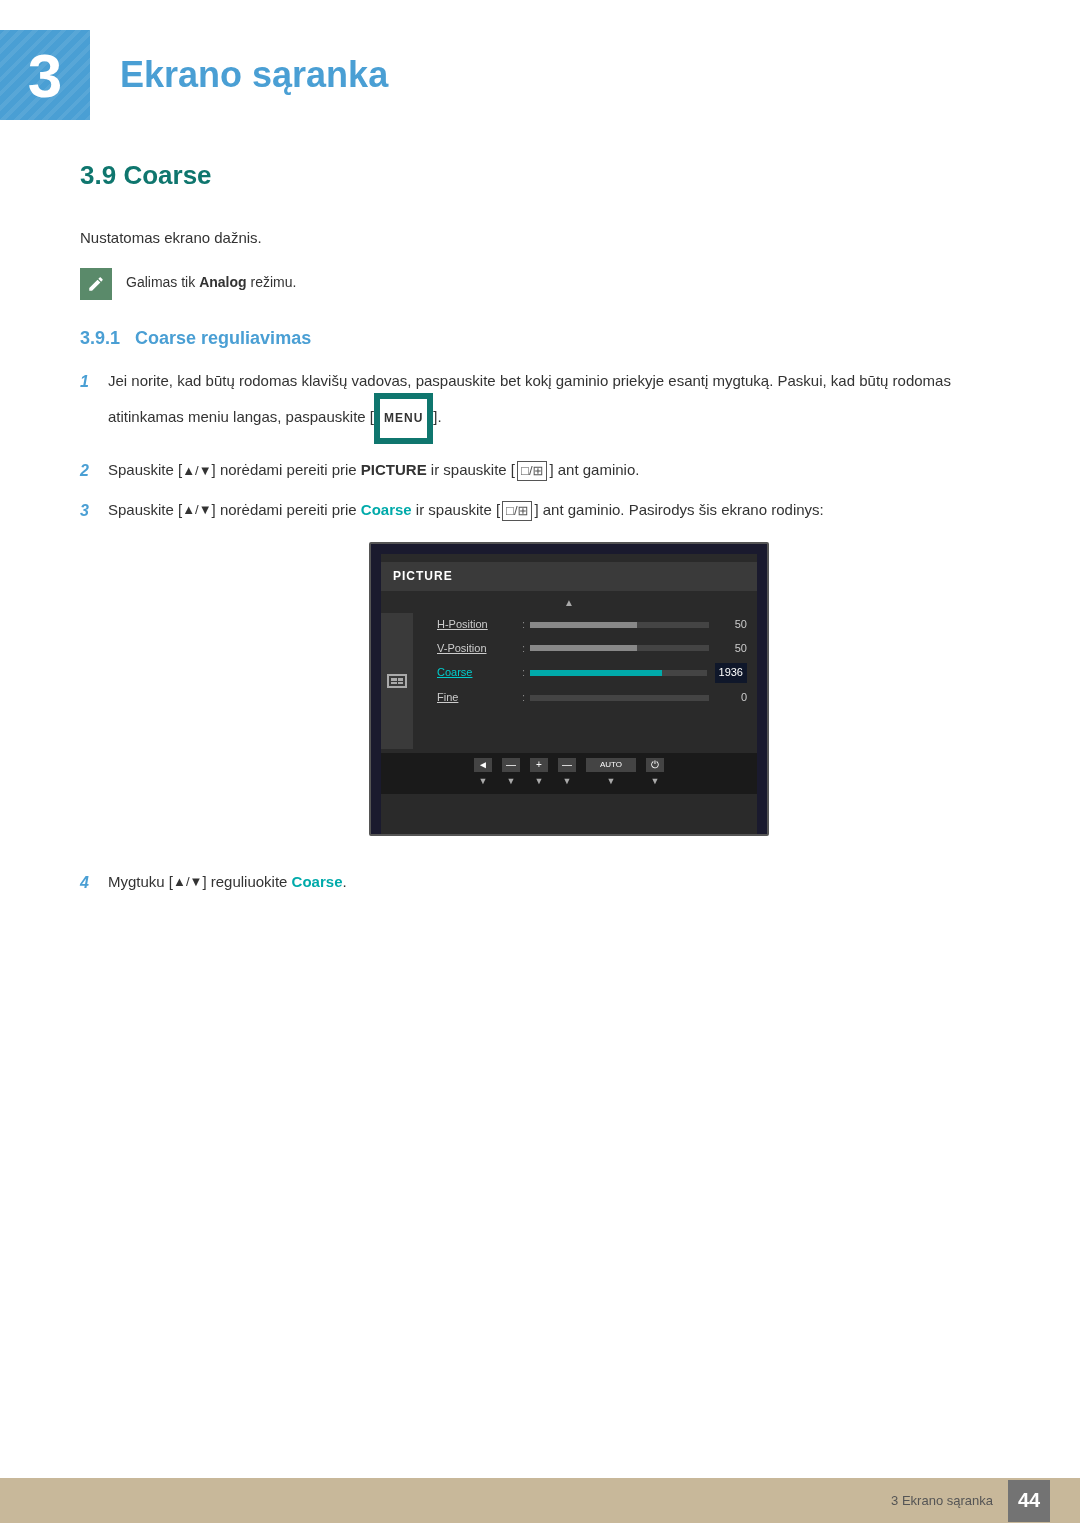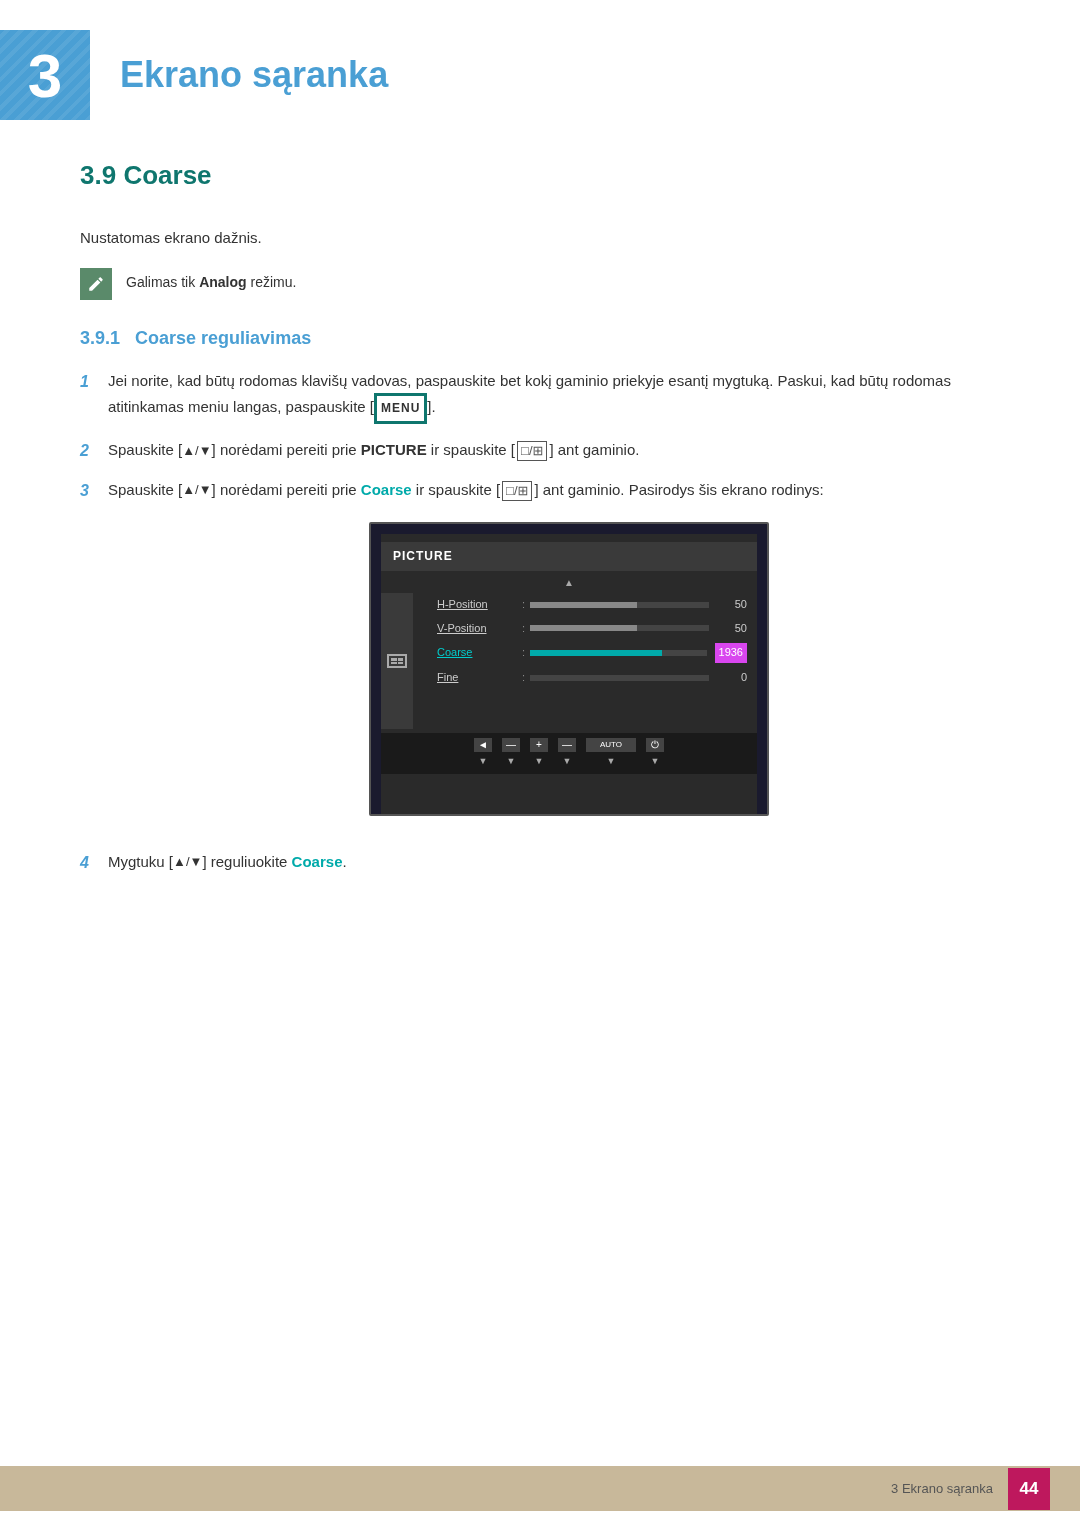--- a/index.html
+++ b/index.html
@@ -247,21 +247,21 @@
       background: #00aaaa;
     }
 
     .osd-value {
       min-width: 30px;
       text-align: right;
       font-size: 11px;
     }
 
     .osd-value-highlight {
-      background: #d946ef;
+      background: #0f172a;
       color: white;
       padding: 1px 4px;
       font-size: 11px;
     }
 
     
     .osd-bottom-bar {
       display: flex;
       justify-content: center;
       align-items: center;
@@ -287,67 +287,67 @@
       display: flex;
       align-items: center;
       justify-content: center;
       font-size: 10px;
       color: white;
     }
 
     
     .page-footer {
       position: absolute;
-      bottom: 16px;
+      bottom: 4px;
       left: 0;
       right: 0;
       height: 45px;
       background: #c8b89a;
       display: flex;
       align-items: center;
       justify-content: flex-end;
       padding-right: 30px;
     }
 
     .footer-text {
       font-size: 13px;
       color: #555;
       margin-right: 15px;
     }
 
     .footer-page {
       width: 42px;
       height: 42px;
-      background: #be185d;
+      background: #737373;
       display: flex;
       align-items: center;
       justify-content: center;
       color: white;
-      font-size: 17px;
+      font-size: 20px;
       font-weight: bold;
     }
 
     
     .inline-icon {
       display: inline-block;
       vertical-align: middle;
       font-size: 13px;
       color: #555;
       border: 1px solid #555;
       padding: 0 3px;
       margin: 0 2px;
       line-height: 1.4;
     }
 
     .menu-key {
       display: inline-block;
       font-weight: bold;
       font-size: 12px;
-      border: 3px solid #0f766e;
-      padding: 3px 4px;
+      border: 6px solid #0f766e;
+      padding: 10px 4px;
       letter-spacing: 1px;
     }
 
     .nav-arrows {
       display: inline-block;
       vertical-align: middle;
       font-size: 13px;
     }
   </style>
 </head>

